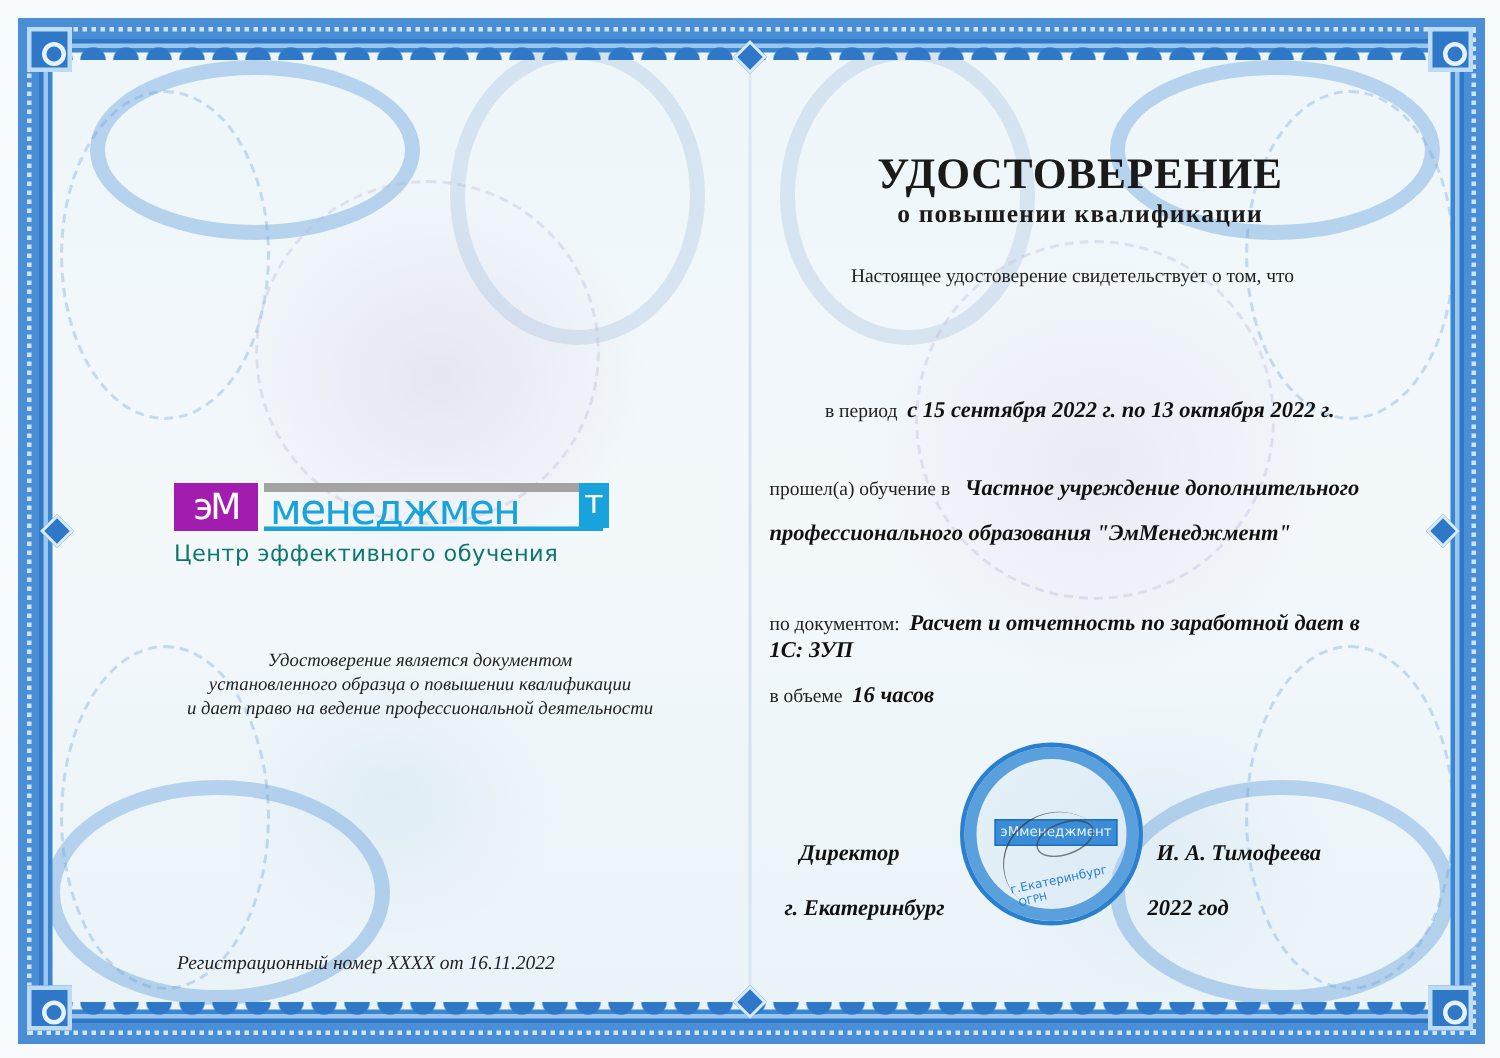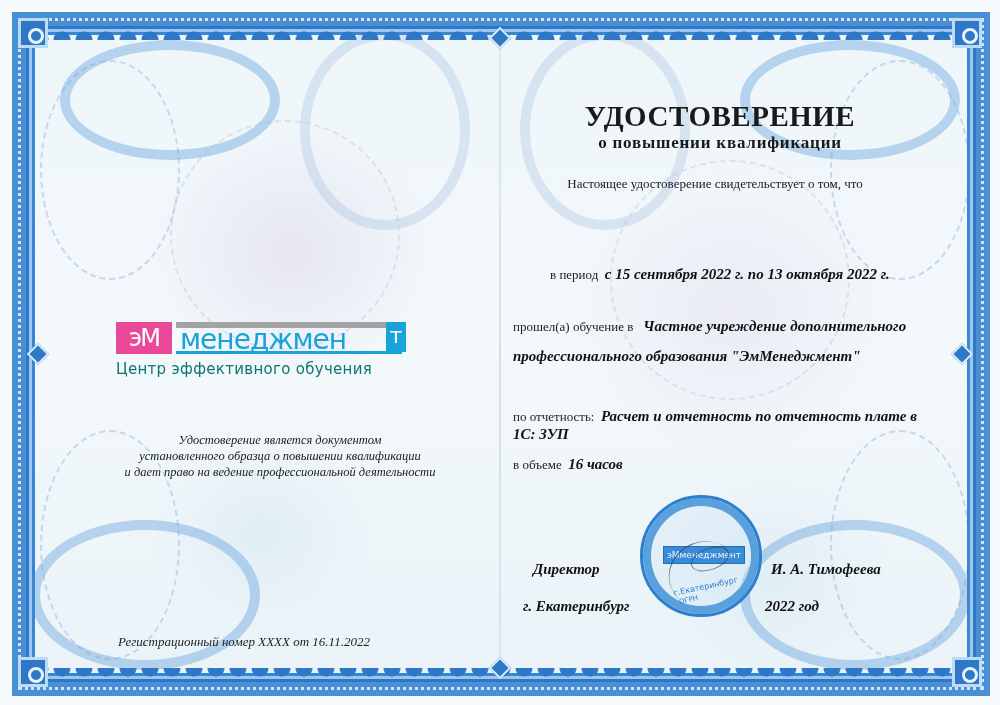--- a/index.html
+++ b/index.html
@@ -58,21 +58,21 @@
   
   .fold {
     position: absolute; left: 499px; top: 26px; width: 2px; height: 656px;
     background: linear-gradient(180deg, rgba(120,150,190,0.15), rgba(120,150,190,0.25), rgba(120,150,190,0.15));
   }
 
   
   .logo { position: absolute; left: 116px; top: 320px; width: 310px; height: 60px; }
   .logo-mark {
     position: absolute; left: 0; top: 2px; width: 56px; height: 32px;
-    background: #ec4899; color: #fff; font-family: "DejaVu Sans", sans-serif;
+    background: #a21caf; color: #fff; font-family: "DejaVu Sans", sans-serif;
     font-size: 24px; line-height: 32px; text-align: center; letter-spacing: -2px;
   }
   .logo-word {
     position: absolute; left: 60px; top: 2px; width: 226px; height: 32px;
     border-top: 6px solid #a3a3a3; border-bottom: 3px solid #18a3dc;
     color: #18a3dc; font-family: "DejaVu Sans", sans-serif; font-size: 28px; line-height: 24px;
     padding-left: 4px; letter-spacing: -1px;
   }
   .logo-t {
     position: absolute; left: 270px; top: 2px; width: 20px; height: 30px;
@@ -200,22 +200,22 @@
     <span class="val">с 15 сентября 2022 г. по 13 октября 2022 г.</span>
   </div>
 
   <div class="line" style="left:513px;top:318px;">
     <span>прошел(а) обучение в</span>&nbsp;&nbsp;
     <span class="val">Частное учреждение дополнительного</span>
   </div>
   <div class="bold-it" style="left:513px;top:348px;">профессионального образования "ЭмМенеджмент"</div>
 
   <div class="line" style="left:513px;top:408px;">
-    <span>по отчетность:</span>&nbsp;
-    <span class="val">Расчет и отчетность по отчетность плате в</span>
+    <span>по документом:</span>&nbsp;
+    <span class="val">Расчет и отчетность по заработной дает в</span>
   </div>
   <div class="bold-it" style="left:513px;top:426px;">1С: ЗУП</div>
 
   <div class="line" style="left:513px;top:456px;">
     <span>в объеме</span>&nbsp;
     <span class="val">16 часов</span>
   </div>
 
   <div class="stamp">
     <div class="stamp-inner">эМменеджмент</div>

